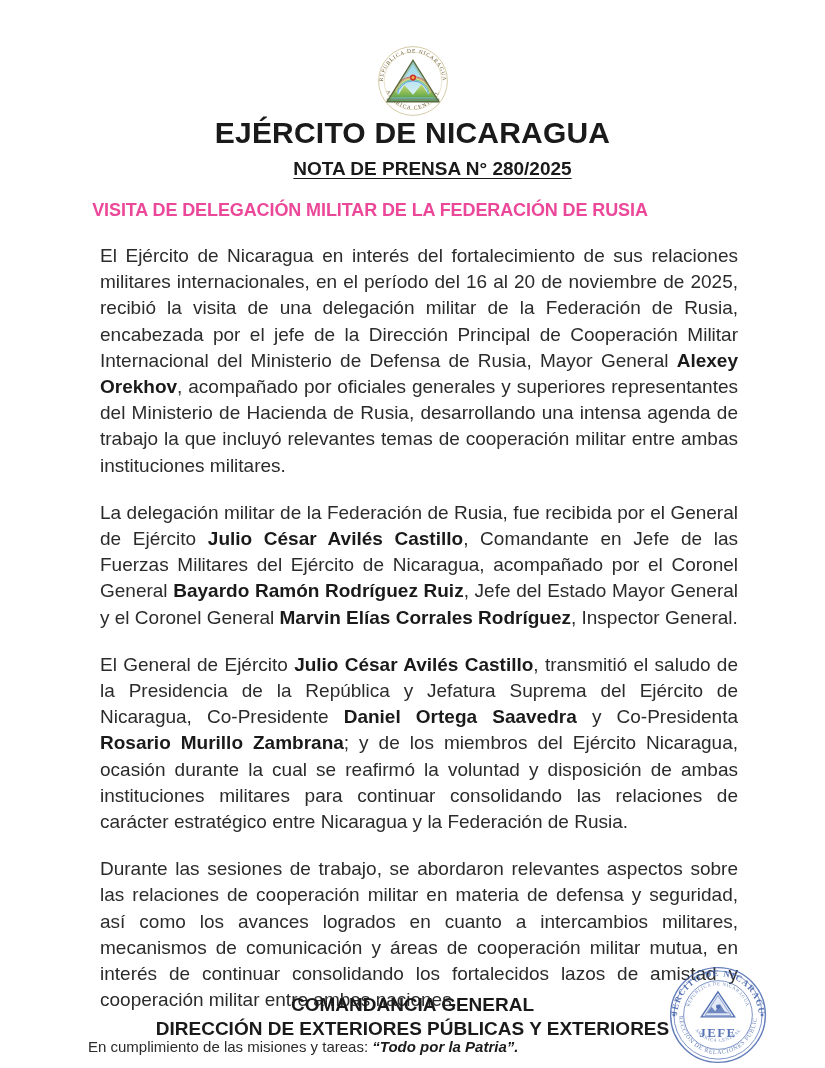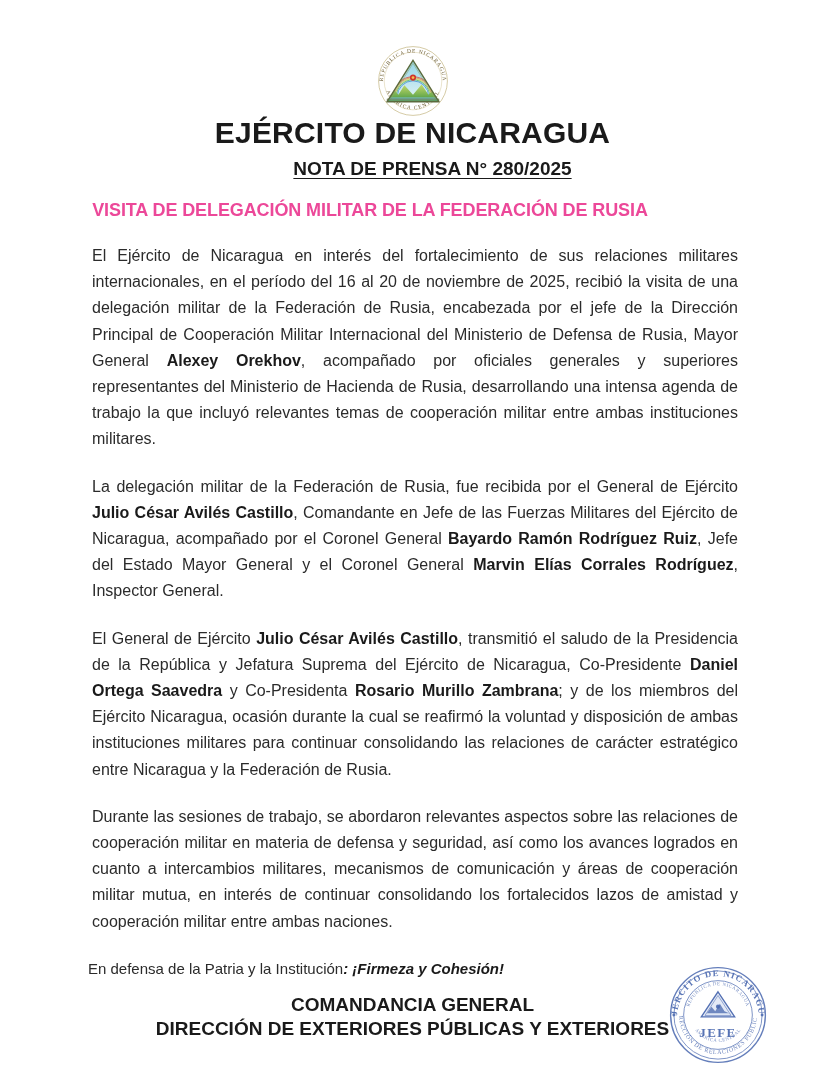--- a/index.html
+++ b/index.html
@@ -78,22 +78,22 @@
   }
 
   
   .body-area {
     position: absolute;
     top: 243px;
     left: 88px;
     width: 650px;
   }
   p.para {
-    margin: 0 0 21px 4px;
-    font-size: 16px;
+    margin: 0 0 21px 12px;
+    font-size: 19px;
     line-height: 26.2px;
     text-align: justify;
     text-justify: inter-word;
     color: #2b2b2b;
   }
   p.motto {
     margin: 0 0 21px 0;
     font-size: 15px;
     line-height: 26.2px;
     text-align: left;
@@ -202,20 +202,21 @@
   <div class="body-area">
 
     <p class="para"><span>El Ejército de Nicaragua en interés del fortalecimiento de sus relaciones militares internacionales, en el período del 16 al 20 de noviembre de 2025, recibió la visita de una delegación militar de la Federación de Rusia, encabezada por el jefe de la Dirección Principal de Cooperación Militar Internacional del Ministerio de Defensa de Rusia, Mayor General </span><b>Alexey Orekhov</b><span>, acompañado por oficiales generales y superiores representantes del Ministerio de Hacienda de Rusia, desarrollando una intensa agenda de trabajo la que incluyó relevantes temas de cooperación militar entre ambas instituciones militares.</span></p>
 
     <p class="para"><span>La delegación militar de la Federación de Rusia, fue recibida por el General de Ejército </span><b>Julio César Avilés Castillo</b><span>, Comandante en Jefe de las Fuerzas Militares del Ejército de Nicaragua, acompañado por el Coronel General </span><b>Bayardo Ramón Rodríguez Ruiz</b><span>, Jefe del Estado Mayor General y el Coronel General </span><b>Marvin Elías Corrales Rodríguez</b><span>, Inspector General.</span></p>
 
     <p class="para"><span>El General de Ejército </span><b>Julio César Avilés Castillo</b><span>, transmitió el saludo de la Presidencia de la República y Jefatura Suprema del Ejército de Nicaragua, Co-Presidente </span><b>Daniel Ortega Saavedra</b><span> y Co-Presidenta </span><b>Rosario Murillo Zambrana</b><span>; y de los miembros del Ejército Nicaragua, ocasión durante la cual se reafirmó la voluntad y disposición de ambas instituciones militares para continuar consolidando las relaciones de carácter estratégico entre Nicaragua y la Federación de Rusia.</span></p>
 
     <p class="para">Durante las sesiones de trabajo, se abordaron relevantes aspectos sobre las relaciones de cooperación militar en materia de defensa y seguridad, así como los avances logrados en cuanto a intercambios militares, mecanismos de comunicación y áreas de cooperación militar mutua, en interés de continuar consolidando los fortalecidos lazos de amistad y cooperación militar entre ambas naciones.</p>
 
+    <p class="motto"><span>En cumplimiento de las misiones y tareas: </span><i class="bi">“Todo por la Patria”.</i></p>
 
     <p class="motto"><span>En defensa de la Patria y la Institución</span><i class="bi">: ¡Firmeza y Cohesión!</i></p>
 
   </div>
 
   <div class="signature">
     <div>COMANDANCIA GENERAL</div>
     <div>DIRECCIÓN DE EXTERIORES PÚBLICAS Y EXTERIORES</div>
   </div>
 

